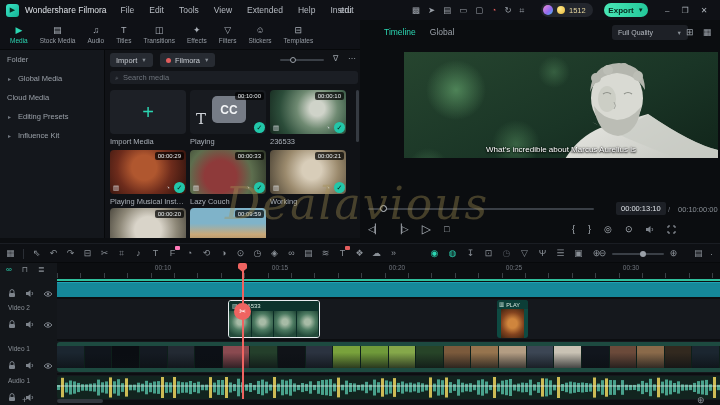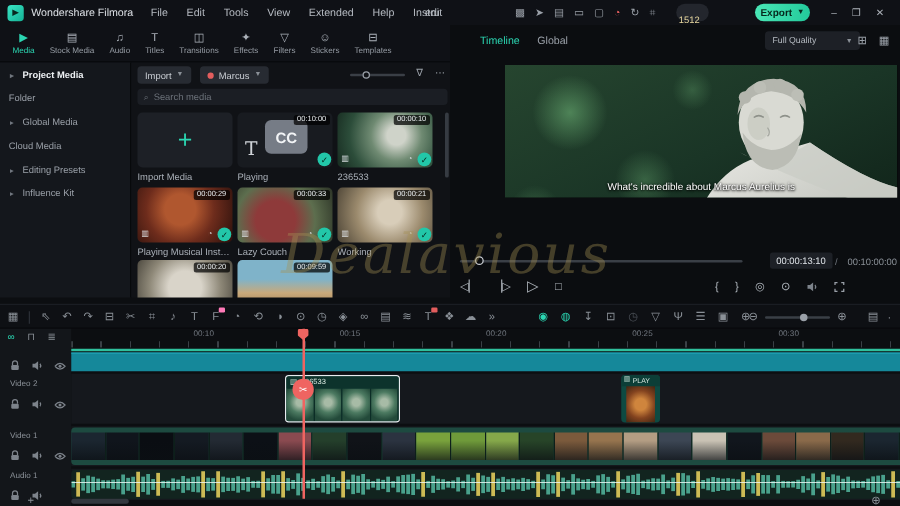--- a/index.html
+++ b/index.html
@@ -8,21 +8,21 @@
   
   #titlebar{position:absolute;left:0;top:0;width:720px;height:20px;background:#0f1116;display:flex;align-items:center;}
   #logo{width:13px;height:13px;margin-left:6px;border-radius:3px;background:linear-gradient(135deg,#3ae4c5,#14b295);
         display:flex;align-items:center;justify-content:center;color:#08281f;font-size:7px;}
   #appTitle{font-size:8.5px;color:#dde1e6;margin-left:6px;margin-right:14px;white-space:nowrap;}
   #menus{display:flex;gap:15px;}
   .menu-item{font-size:8.5px;color:#b6bbc2;cursor:default;}
   #editLabel{position:absolute;left:340px;top:5px;font-size:8.5px;color:#b6bbc2;}
   #titleIcons{position:absolute;left:412px;top:0;height:20px;display:flex;align-items:center;gap:8px;}
   .ticon{font-size:8.5px;color:#9aa0a8;line-height:1;}
-  #accountPill{position:absolute;left:541px;top:3px;height:14px;border-radius:7px;background:#23262d;display:flex;align-items:center;padding:0 7px 0 2px;gap:4px;flex-direction:column;}
+  #accountPill{position:absolute;left:541px;top:3px;height:14px;border-radius:7px;background:#23262d;display:flex;align-items:center;padding:0 7px 0 2px;gap:4px;}
   #avatar{width:10px;height:10px;border-radius:50%;background:linear-gradient(135deg,#f08bd4,#8f6cf0 60%,#3fc0f0);}
   #coin{width:8px;height:8px;border-radius:50%;background:radial-gradient(circle at 35% 35%,#ffe98a,#e8b93c);}
   #coinCount{font-size:7.5px;color:#e8d8a0;}
   #exportBtn{position:absolute;left:604px;top:3px;width:44px;height:14px;border-radius:7px;
              background:linear-gradient(90deg,#49e6b5,#23c99b);display:flex;align-items:center;justify-content:center;gap:4px;}
   #exportBtn span{font-size:8px;font-weight:bold;color:#06281d;}
   #exportBtn i{font-style:normal;font-size:6px;color:#06281d;}
   #winControls{position:absolute;left:660px;top:0;height:20px;display:flex;gap:12px;align-items:center;padding-left:5px;}
   .wc{font-size:8px;color:#aeb4bb;}
   
@@ -229,24 +229,20 @@
         <span class="ic">☺</span>
         <span class="lb">Stickers</span>
       </div>
       <div class="tab">
         <span class="ic">⊟</span>
         <span class="lb">Templates</span>
       </div>
     </div>
 
   <div id="sidebar">
-      <div class="side-item active">
-        <span class="caret">▸</span>
-        <span>Project Media</span>
-      </div>
       <div class="side-item indent">
         <span>Folder</span>
       </div>
       <div class="side-item">
         <span class="caret">▸</span>
         <span>Global Media</span>
       </div>
       <div class="side-item indent">
         <span>Cloud Media</span>
       </div>
@@ -260,21 +256,21 @@
       </div>
     </div>
 
   <div id="mediaPanel">
     <div class="mbtn" style="left:5px;top:3px;">
       <span>Import</span>
         <i>▼</i>
     </div>
     <div class="mbtn" style="left:55px;top:3px;">
       <span class="reddot"></span>
-      <span>Marcus</span>
+      <span>Filmora</span>
         <i>▼</i>
     </div>
     <div id="thumbSlider">
       <div id="thumbSliderKnob"></div>
     </div>
     <div id="filterIcon">∇</div>
     <div id="moreIcon">⋯</div>
     <div id="searchBox">
       <span class="mag">⌕</span>
       <span class="ph">Search media</span>

